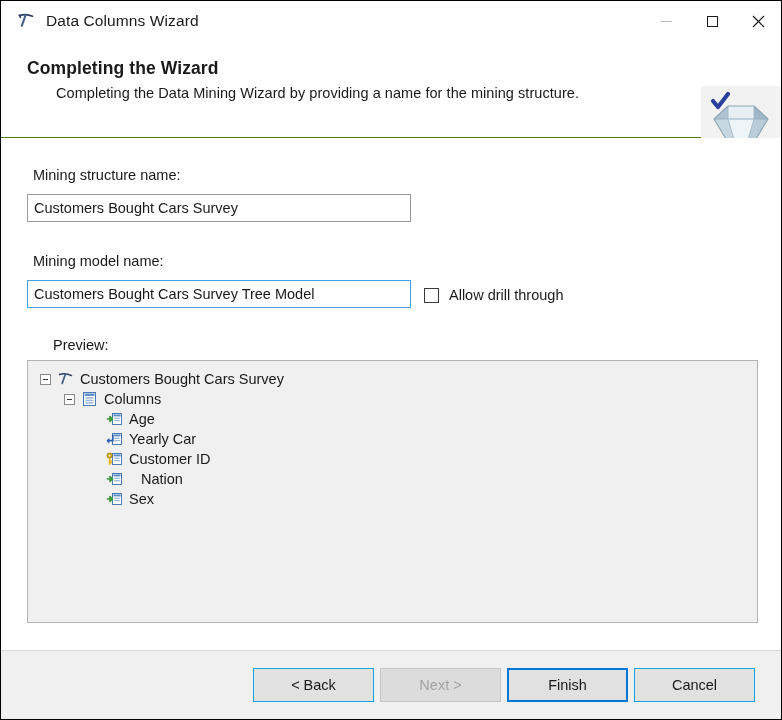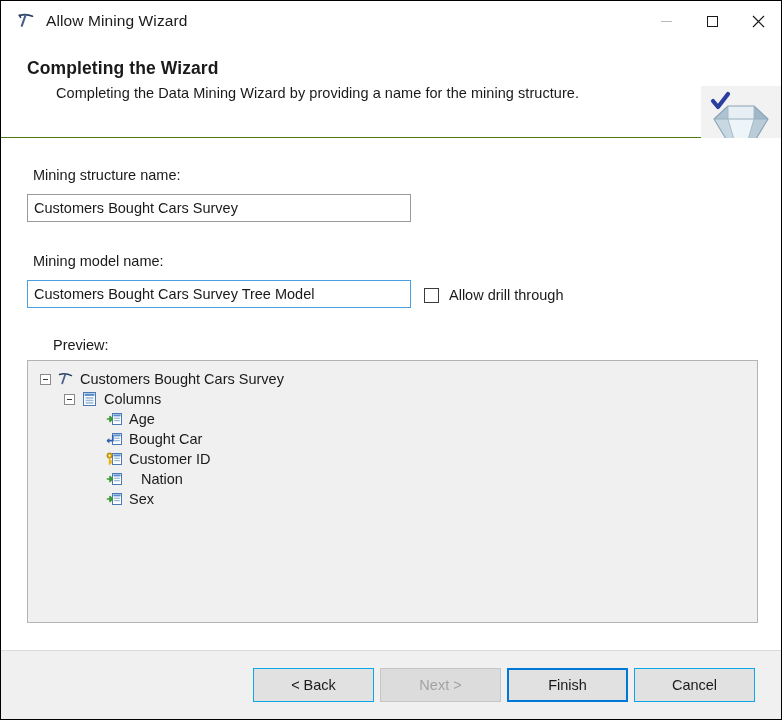--- a/index.html
+++ b/index.html
@@ -139,21 +139,21 @@
 
   <div class="titlebar">
     <div class="title-left">
       <span class="title-icon">
         <svg width="22" height="22" viewBox="0 0 22 22">
           <path d="M4.5 5.5 C8.5 4.2 13 4.2 17.5 6.2" stroke="#2b3f63" stroke-width="1.7" fill="none" stroke-linecap="round"></path>
           <path d="M10.6 5.0 L6.8 15.8" stroke="#4a5f86" stroke-width="2.1" fill="none" stroke-linecap="round"></path>
           <path d="M4.3 5.2 L5.6 7.4" stroke="#2b3f63" stroke-width="1.6" stroke-linecap="round"></path>
         </svg>
       </span>
-      <span class="title-text">Allow Mining Wizard</span>
+      <span class="title-text">Data Columns Wizard</span>
     </div>
     <div class="win-controls">
       <div class="win-btn">
         <span class="min-line"></span>
       </div>
       <div class="win-btn">
         <span class="max-box"></span>
       </div>
       <div class="win-btn">
         <svg width="13" height="13" viewBox="0 0 13 13">
@@ -253,21 +253,21 @@
           <span class="tico">
             <svg width="17" height="16" viewBox="0 0 17 16">
               <rect x="6.5" y="2.5" width="9" height="11" fill="#ffffff" stroke="#4a7ab5" stroke-width="1"></rect>
               <rect x="7.4" y="3.4" width="7.2" height="2" fill="#5b8fcb"></rect>
               <rect x="8.2" y="6.6" width="5.6" height="1.3" fill="#9ab8d8"></rect>
               <rect x="8.2" y="9" width="5.6" height="1.3" fill="#9ab8d8"></rect>
               <path d="M6.8 4.2 L6.8 9.6 L1 9.6" stroke="#2b5fb0" stroke-width="1.7" fill="none"></path>
               <path d="M3.4 6.9 L0.5 9.7 L3.4 12.4 Z" fill="#2b5fb0"></path>
             </svg>
           </span>
-          <span class="tlabel">Bought Car</span>
+          <span class="tlabel">Yearly Car</span>
         </div>
 
 
         <div class="tnode" style="padding-left:78px;">
           <span class="tico">
             <svg width="17" height="16" viewBox="0 0 17 16">
               <rect x="6.5" y="2.5" width="9" height="11" fill="#ffffff" stroke="#4a7ab5" stroke-width="1"></rect>
               <rect x="7.4" y="3.4" width="7.2" height="2" fill="#5b8fcb"></rect>
               <rect x="8.2" y="6.6" width="5.6" height="1.3" fill="#9ab8d8"></rect>
               <rect x="8.2" y="9" width="5.6" height="1.3" fill="#9ab8d8"></rect>

